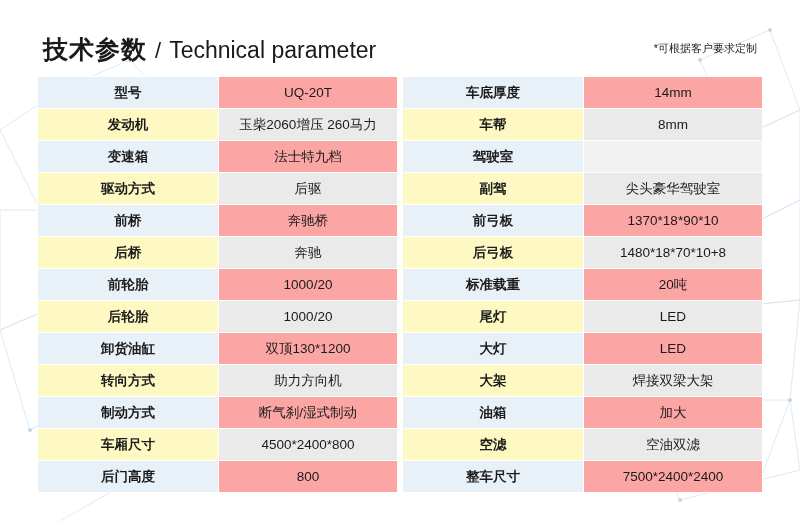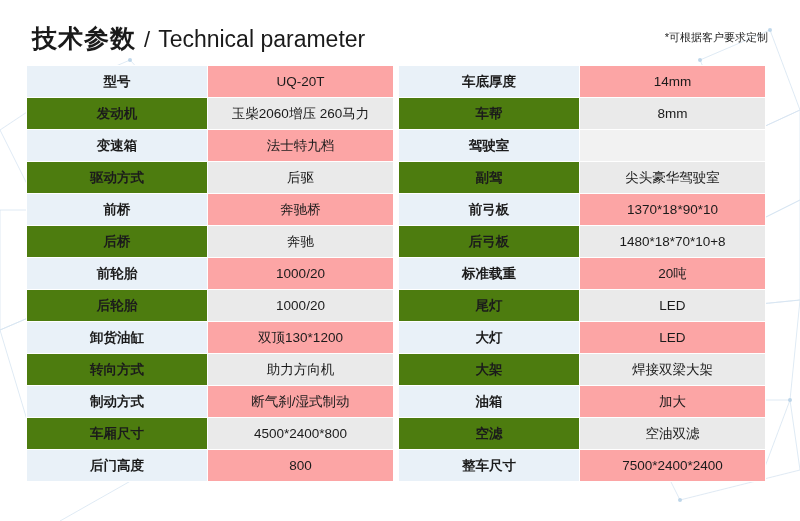--- a/index.html
+++ b/index.html
@@ -17,21 +17,21 @@
   
   .bg-deco {
     position: absolute;
     inset: 0;
     z-index: 0;
     pointer-events: none;
   }
   .content {
     position: relative;
     z-index: 2;
-    padding: 4px;
+    padding: 15px;
   }
   .header {
     display: flex;
     align-items: baseline;
     padding: 18px 28px 10px 28px;
   }
   .title-cn {
     font-size: 25px;
     font-weight: bold;
     color: #1a1a1a;
@@ -78,21 +78,21 @@
   }
   .k {
     width: 172px;
     font-weight: bold;
     background: #e9f1f8;
   }
   .v {
     background: #fca5a5;
     font-weight: normal;
   }
-  tr.alt .k { background: #4d7c0f; }
+  tr.alt .k { background: #fef9c3; }
   tr.alt .v { background: #eaeaea; }
   .empty { background: #f2f2f2; }
 </style>
 </head>
 <body>
 
 <svg class="bg-deco" width="800" height="521" viewBox="0 0 800 521" xmlns="http://www.w3.org/2000/svg">
   <g stroke="#cfe0ef" stroke-width="0.8" fill="none" opacity="0.85">
     <path d="M0 130 L60 90 L110 160 L40 210 Z"></path>
     <path d="M60 90 L130 60 L185 120 L110 160 Z"></path>

